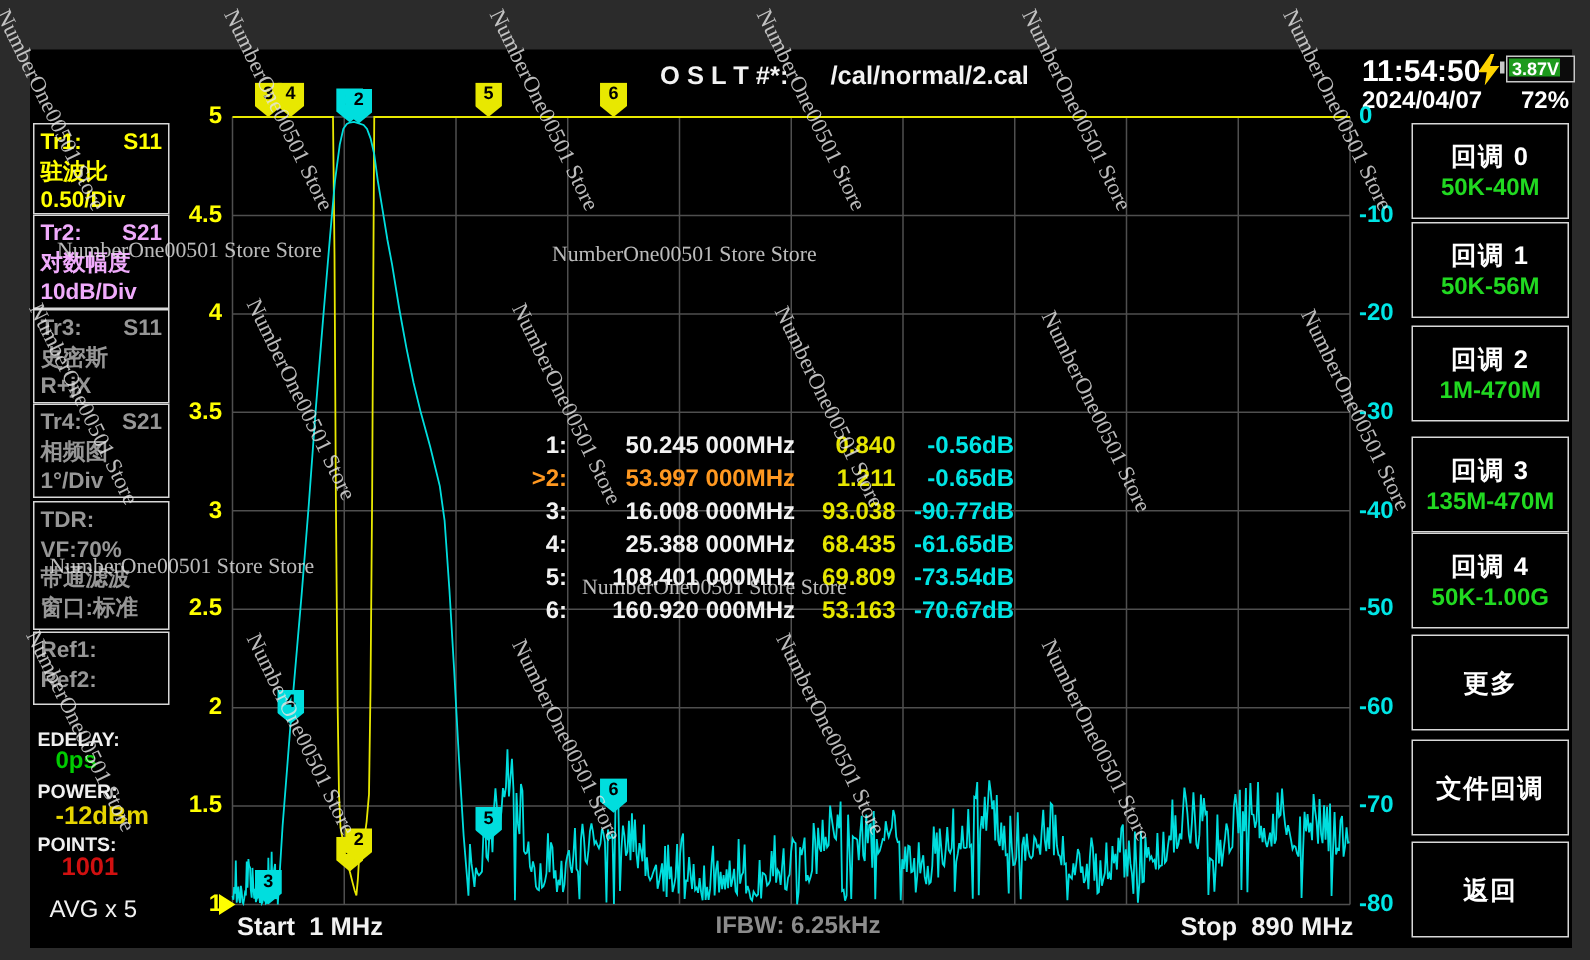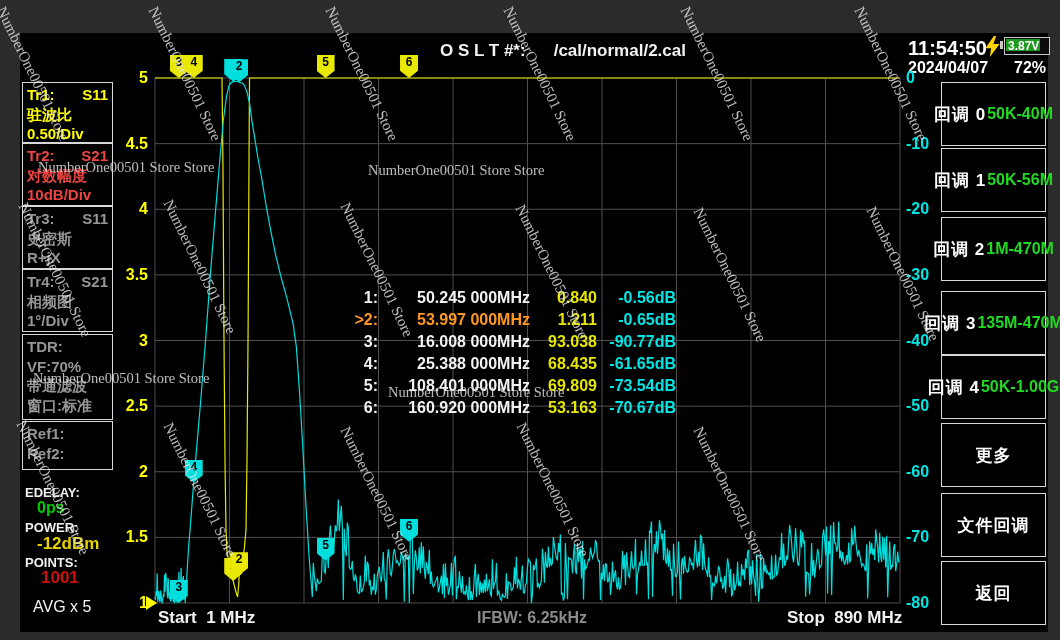--- a/index.html
+++ b/index.html
@@ -15,29 +15,29 @@
   .bolt{left:984px;top:36px;width:17px;height:21px;background:#ffd400;
         clip-path:polygon(58% 0,8% 58%,42% 58%,34% 100%,92% 38%,55% 38%,72% 0);}
   .batt{left:1004px;top:37px;width:44px;height:16px;border:1px solid #c8c8c8;background:#0c0c0c;}
   .batt-nub{left:1000px;top:41px;width:3px;height:8px;background:#c8c8c8;}
   .batt-fill{position:absolute;left:1px;top:1px;width:34px;height:12px;background:#1d9a1d;}
   .batt-txt{position:absolute;left:3px;top:1px;color:#fff;font-size:12px;font-weight:bold;}
   
   .sbox{left:22px;width:91px;border:1px solid #d8d8d8;background:#000;padding:2px 4px;box-sizing:border-box;}
   .sbox .ln{font-size:15px;font-weight:bold;line-height:19.5px;white-space:nowrap;}
   .sbox .row1{display:flex;justify-content:space-between;}
-  .c-yel{color:#ffff00;} .c-cyn{color:#ef4444;} .c-gry{color:#969696;}
+  .c-yel{color:#ffff00;} .c-cyn{color:#f0abfc;} .c-gry{color:#969696;}
   .small-lbl{color:#f0f0f0;font-size:13px;font-weight:bold;}
   .val-green{color:#00cc00;font-size:16px;font-weight:bold;}
   .val-yel{color:#e6d400;font-size:17px;font-weight:bold;}
   .val-red{color:#d01010;font-size:17px;font-weight:bold;}
   .avg{left:33px;top:598px;color:#f2f2f2;font-size:16px;font-weight:normal;}
   
   .mbtn{left:941px;width:103px;height:62px;border:1px solid #d8d8d8;background:#000;
-        display:flex;flex-direction:row;align-items:center;justify-content:center;gap:1px;}
+        display:flex;flex-direction:column;align-items:center;justify-content:center;gap:1px;}
   .mbtn .t{color:#fff;font-size:17px;font-weight:bold;letter-spacing:1px;white-space:nowrap;}
   .mbtn .s{color:#21d921;font-size:16px;font-weight:bold;white-space:nowrap;}
   .mbtn .s:empty{display:none;}
   
   .startlbl{left:158px;top:608px;color:#f2f2f2;font-size:17px;font-weight:bold;white-space:pre;}
   .ifbw{left:477px;top:609px;color:#8c8c8c;font-size:16px;font-weight:bold;}
   .stoplbl{left:787px;top:608px;color:#f2f2f2;font-size:17px;font-weight:bold;white-space:pre;}
   
   .mrow{left:330px;width:346px;height:20px;font-size:16px;font-weight:bold;}
   .mrow span{position:absolute;top:0;white-space:pre;}

